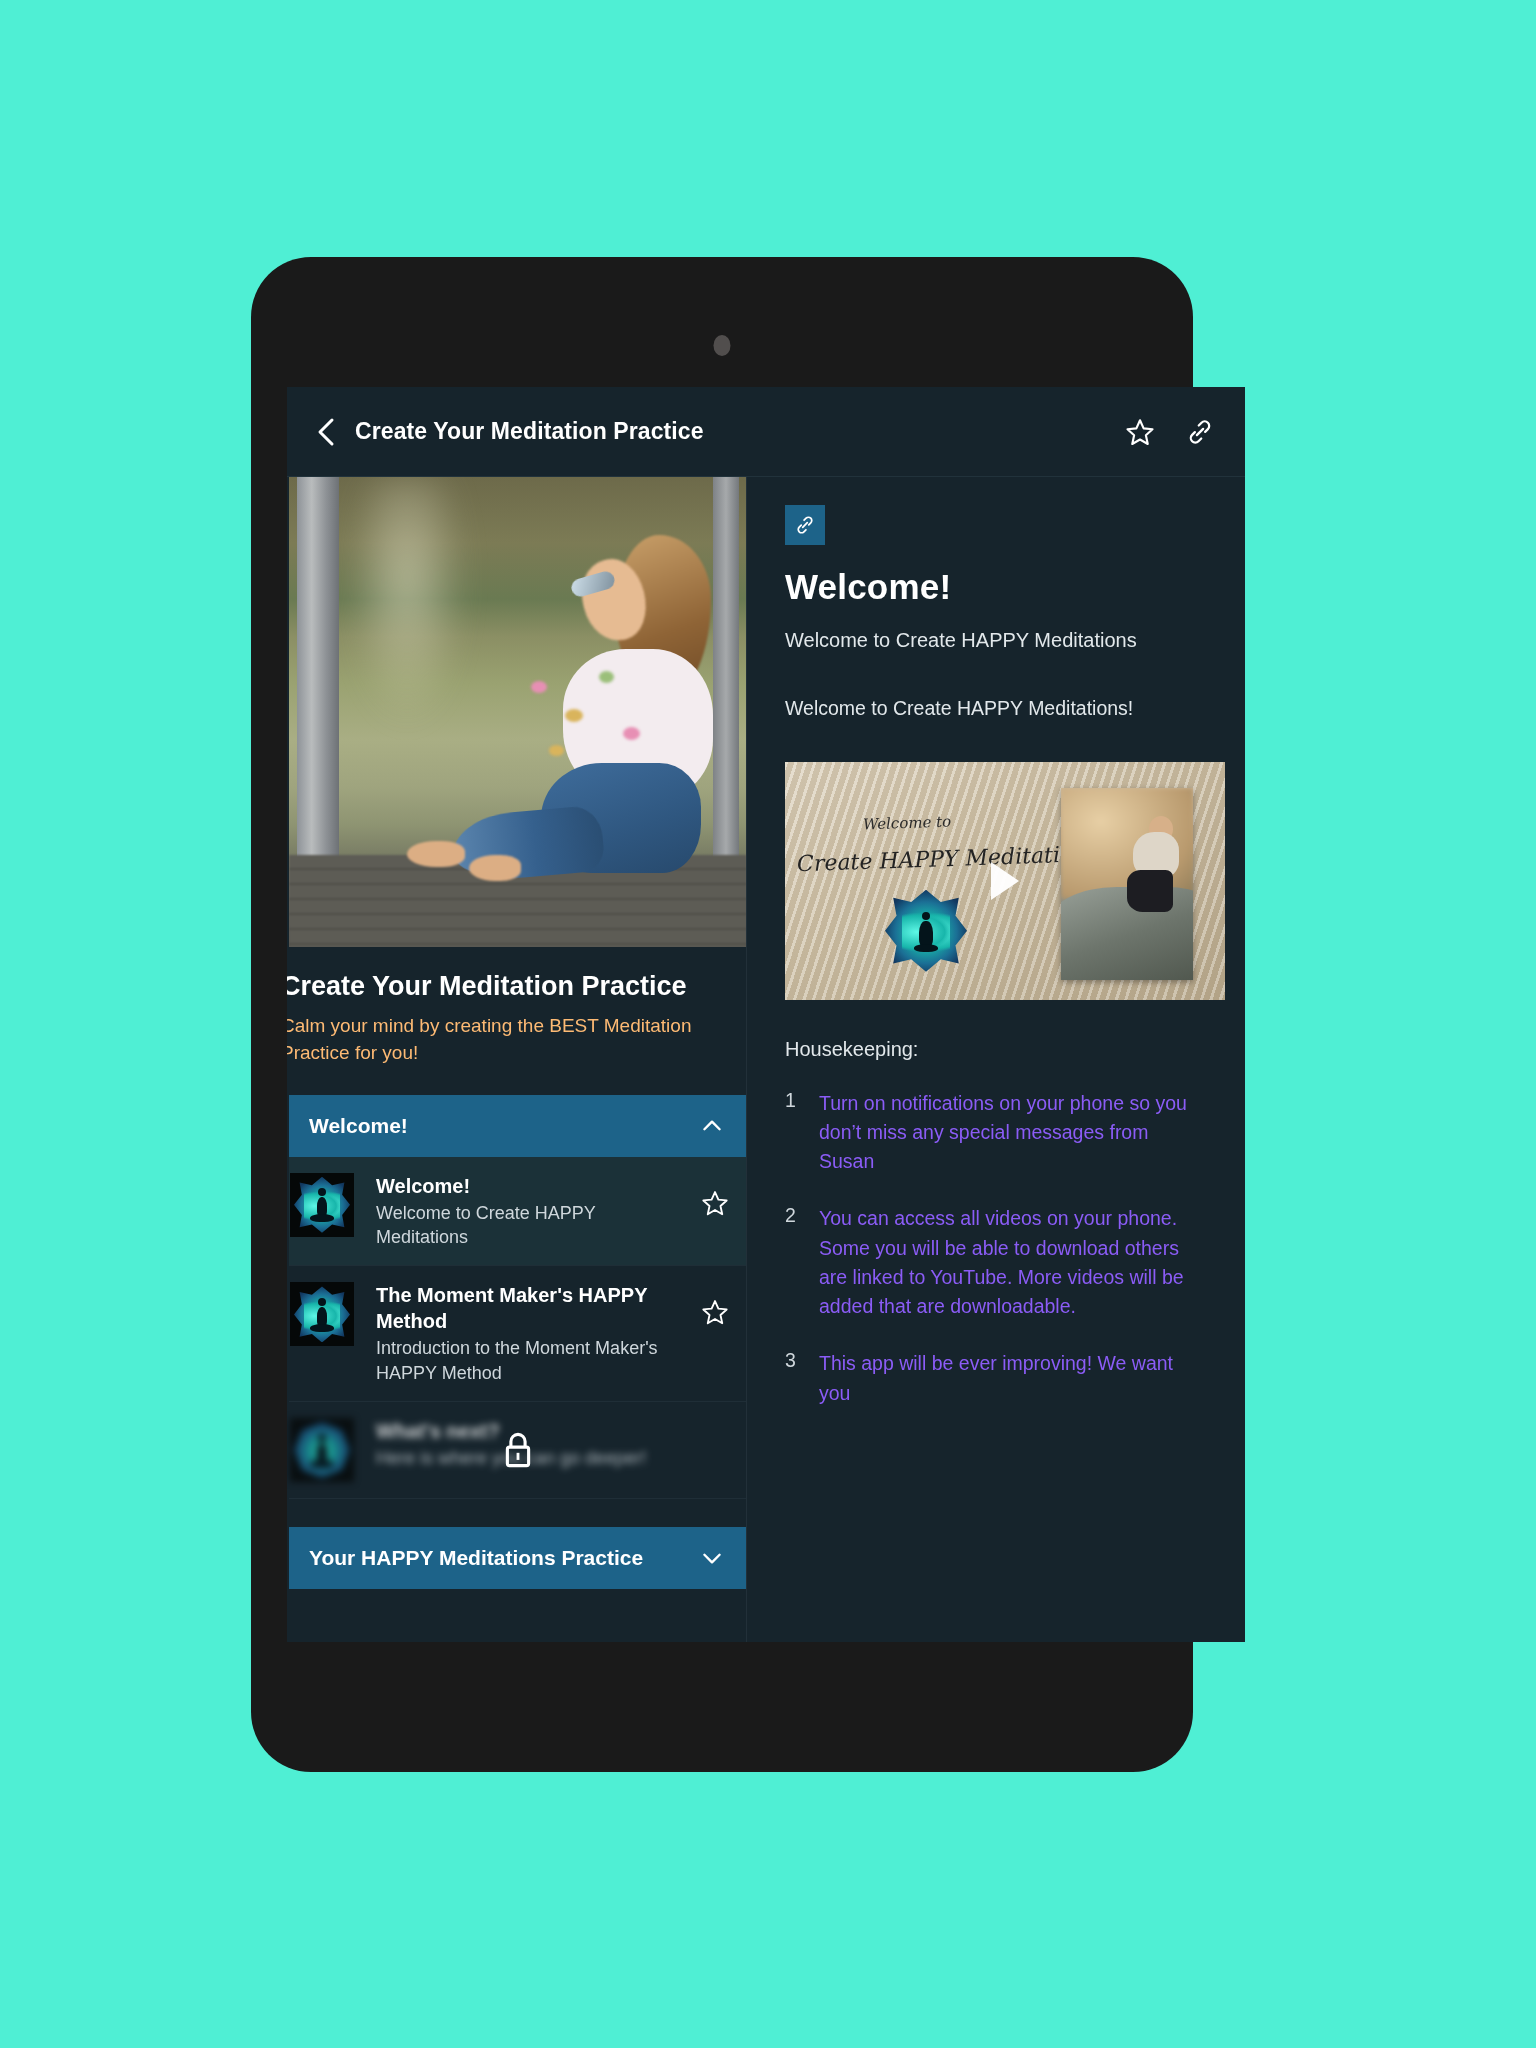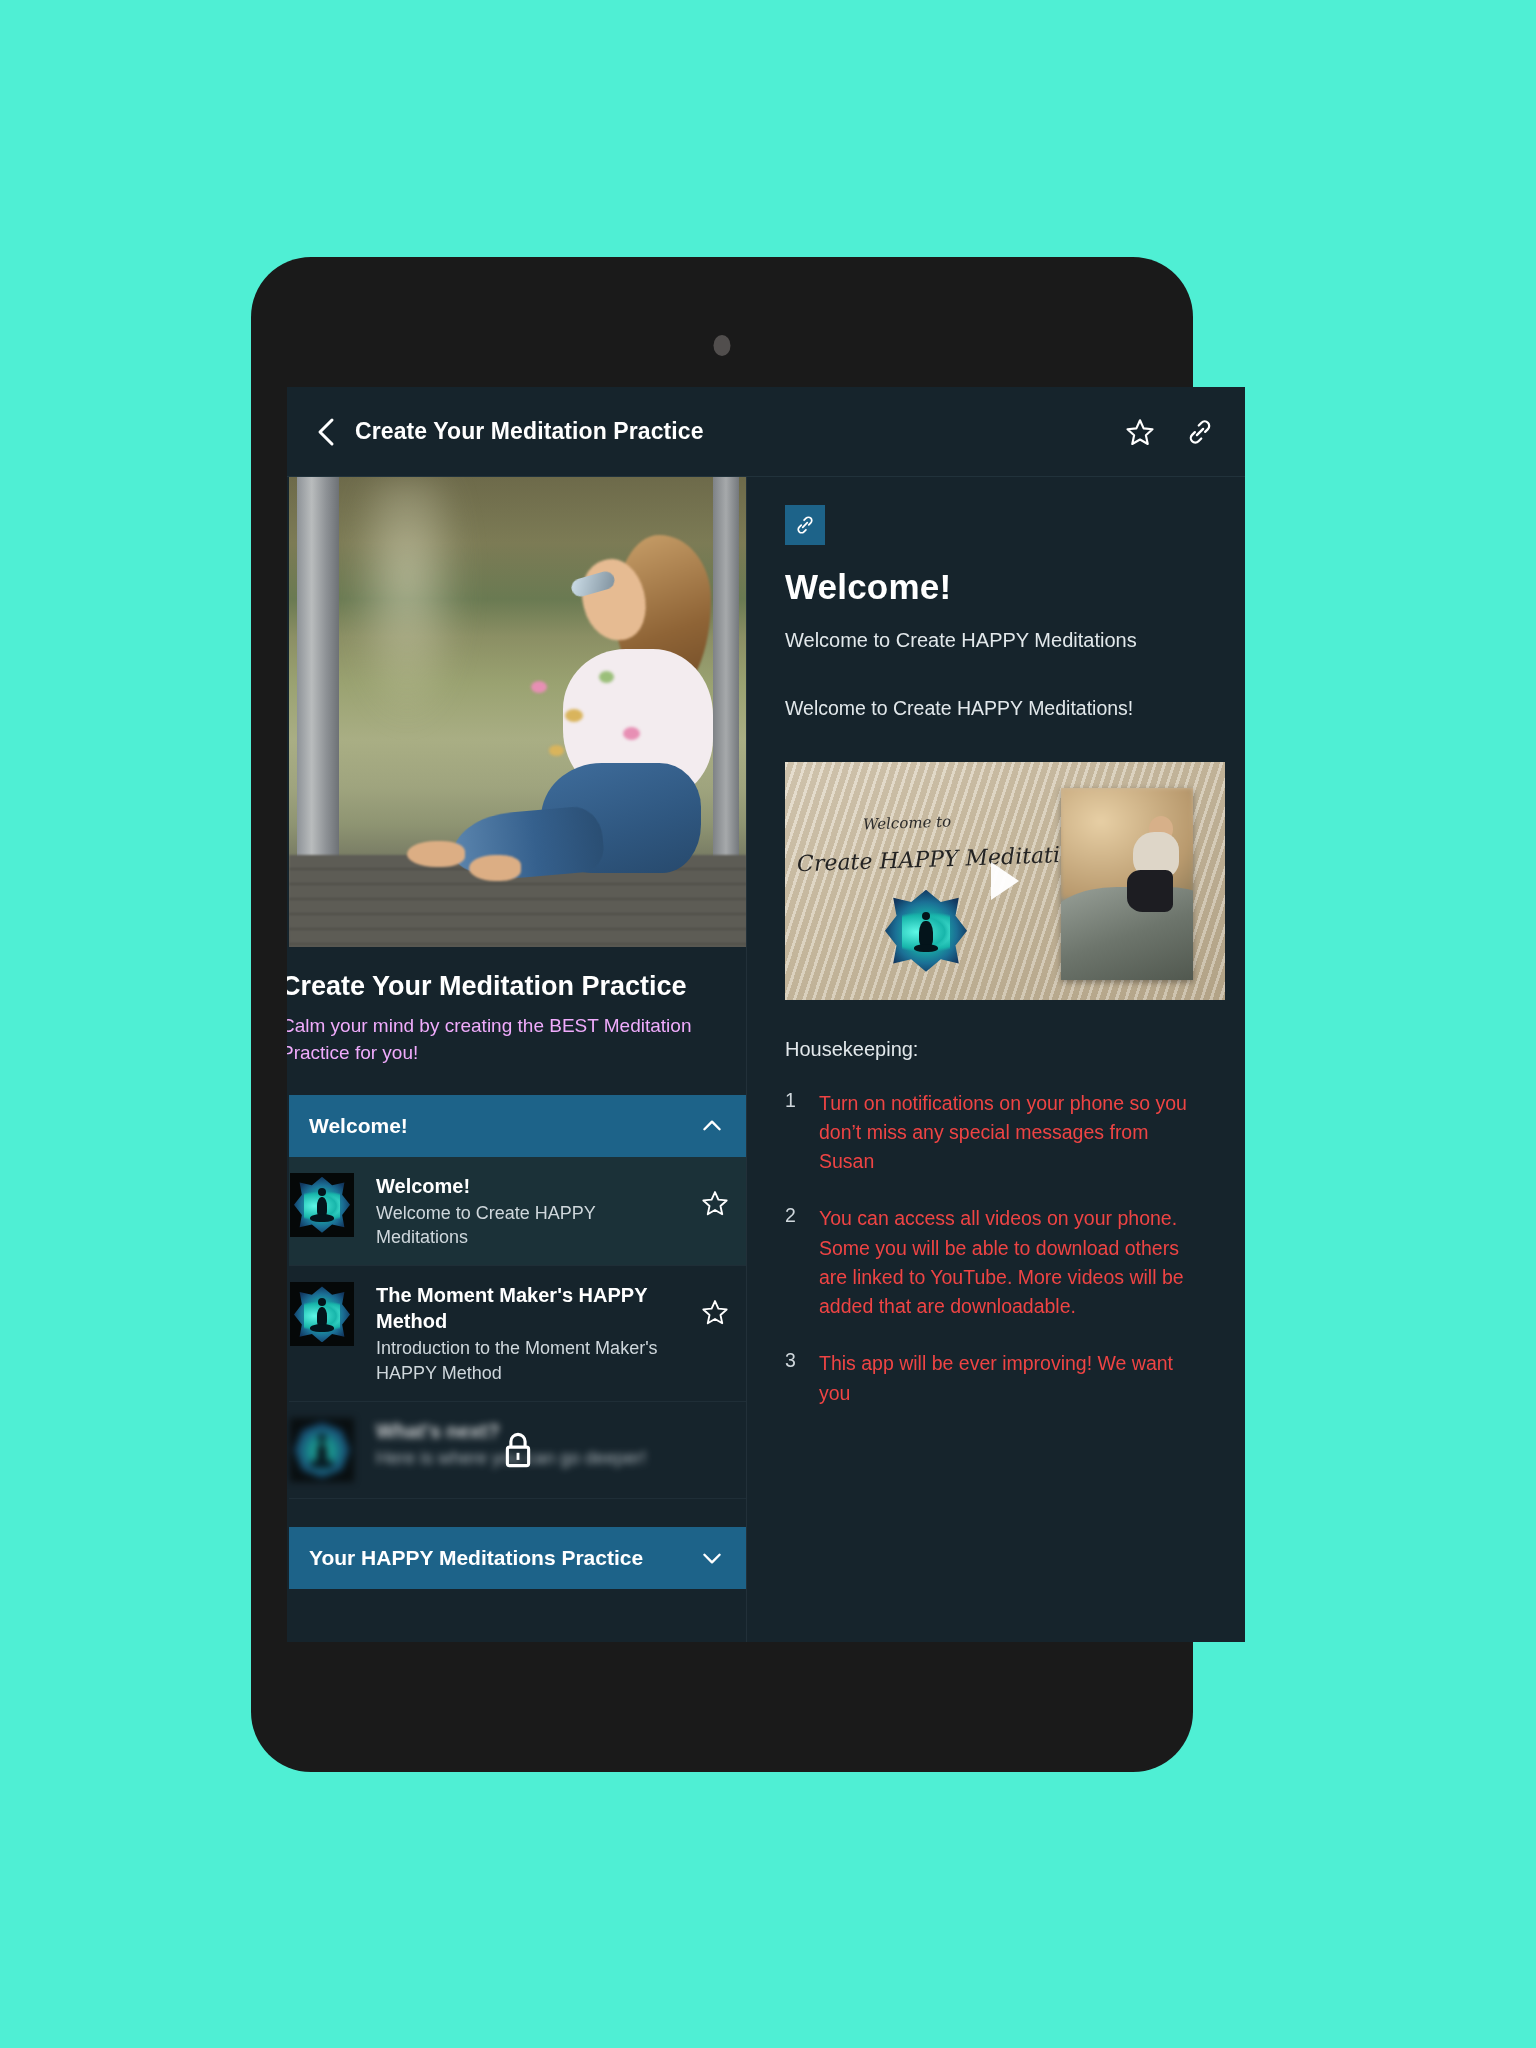--- a/index.html
+++ b/index.html
@@ -190,21 +190,21 @@
   #course-title {
     color: #fff;
     font-size: 27px;
     font-weight: bold;
     margin: 24px 0 0 -6px;
     padding-left: 0;
     line-height: 1.18;
     white-space: nowrap;
   }
   #course-sub {
-    color: #f0abfc;
+    color: #fdba74;
     font-size: 19px;
     line-height: 1.42;
     margin: 10px 0 0 -6px;
     width: 470px;
   }
 
   .accordion {
     margin: 28px 0 0 2px;
     width: 458px;
     background: #1d6389;
@@ -366,21 +366,21 @@
     transform: translate(-50%,-50%);
     width: 0; height: 0;
     border-left: 28px solid rgba(255,255,255,.96);
     border-top: 19px solid transparent;
     border-bottom: 19px solid transparent;
   }
 
   #housekeeping-label { color: #e2e8eb; font-size: 20px; margin-top: 38px; }
   .hk-item { display: flex; margin-top: 28px; max-width: 450px; }
   .hk-num { color: #cfd7dc; font-size: 19.5px; width: 34px; flex: 0 0 34px; }
-  .hk-text { color: #ef4444; font-size: 19.5px; line-height: 1.5; }
+  .hk-text { color: #8b5cf6; font-size: 19.5px; line-height: 1.5; }
 
   
   #action-bar {
     flex: 0 0 auto;
     height: 92px;
     display: flex; align-items: center;
     padding: 0 38px;
     gap: 22px;
     background: #16242c;
   }

